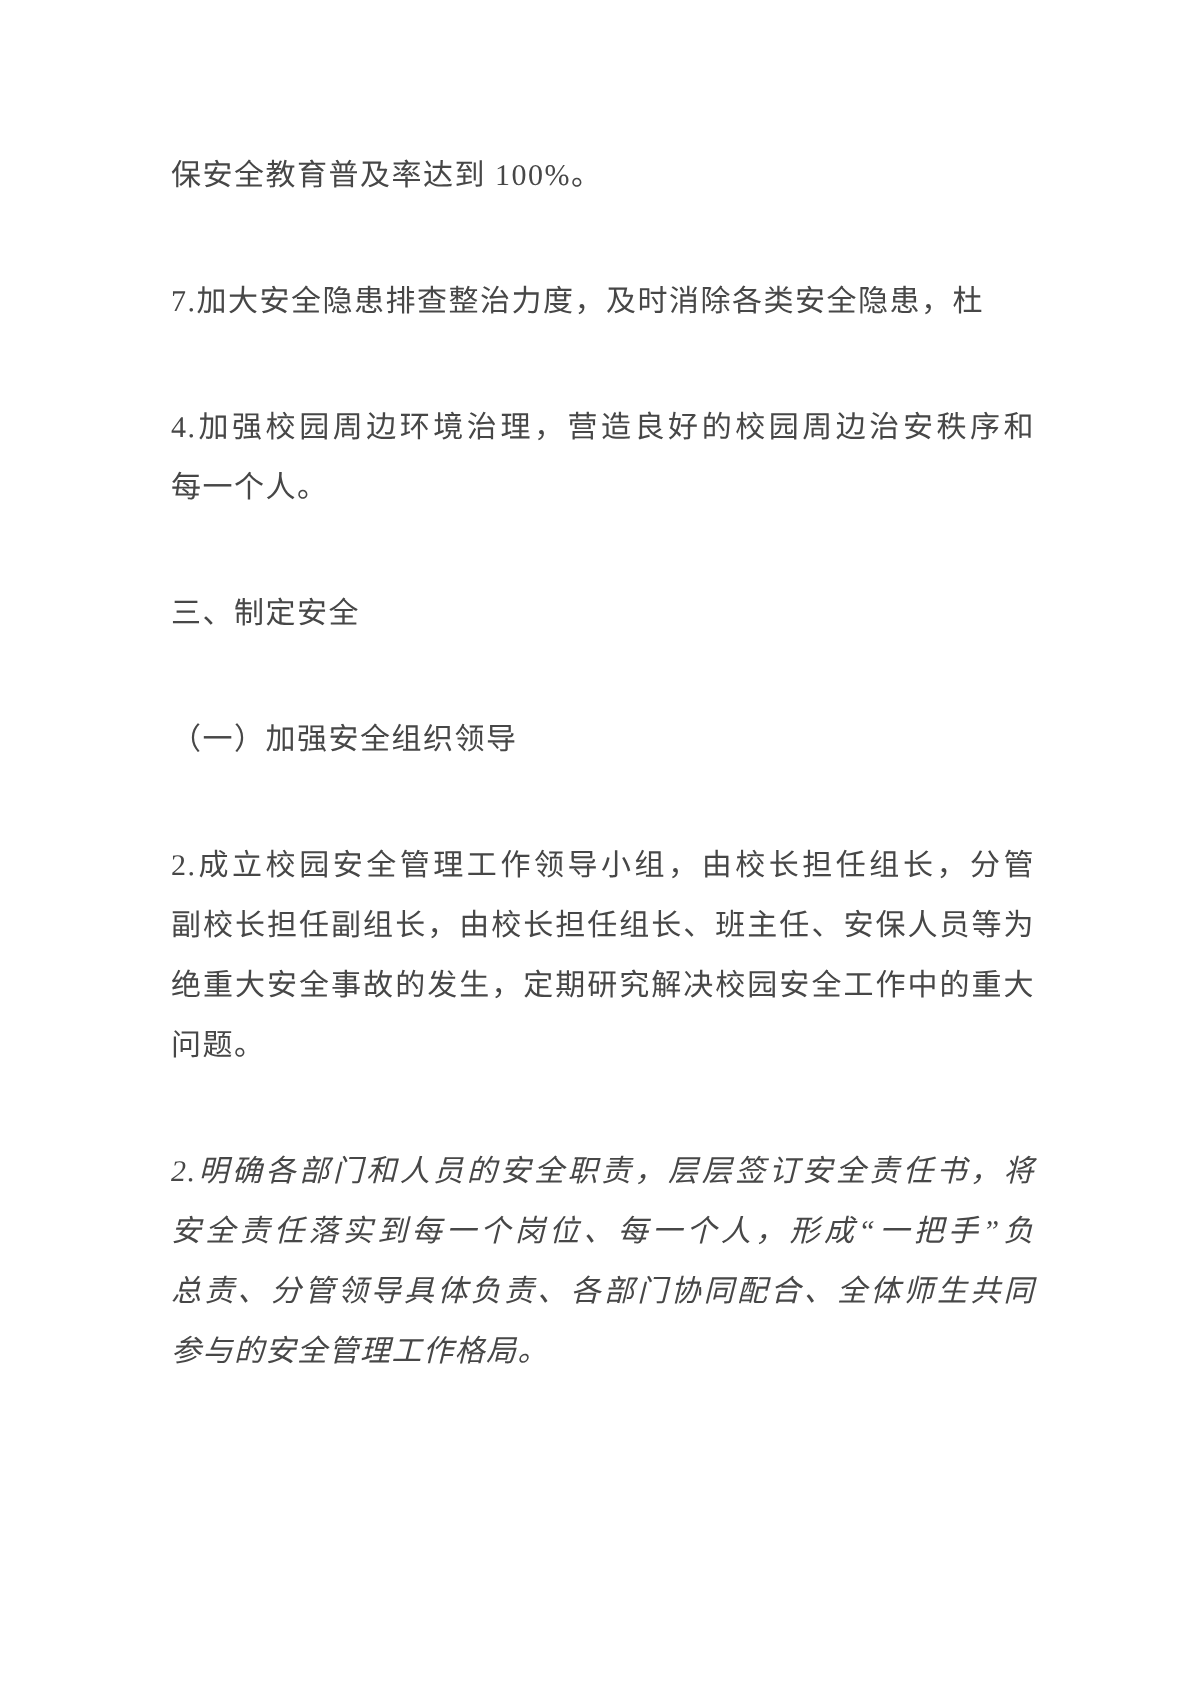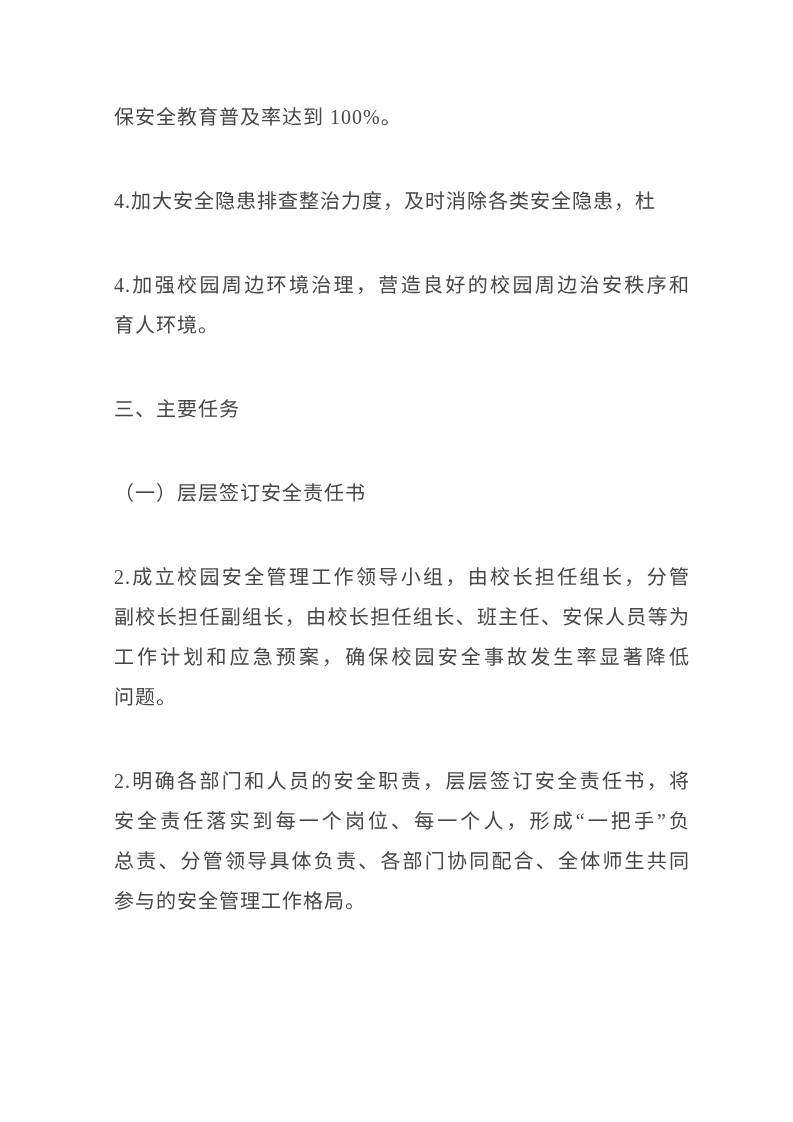--- a/index.html
+++ b/index.html
@@ -29,61 +29,61 @@
   }
   .para {
     margin: 0 0 44px 0;
     padding: 0;
     color: var(--text-color);
     font-size: 20px;
     line-height: 40px;
     letter-spacing: 1px;
     font-weight: 400;
   }
-  .para:last-child { margin-bottom: 0; }
+  .para:last-child { margin-bottom: 0; font-style: italic; }
   .line {
     text-align: justify;
     text-align-last: justify;
     white-space: nowrap;
   }
   .para .line:last-child {
     text-align-last: left;
   }
 </style>
 </head>
 <body>
 
 <div class="page">
   <div class="content">
 
     <p class="para">
       <span class="line">保安全教育普及率达到 100%。</span>
     </p>
 
     <p class="para">
-      <span class="line" style="display:block">4.加大安全隐患排查整治力度，及时消除各类安全隐患，杜</span>
+      <span class="line" style="display:block">7.加大安全隐患排查整治力度，及时消除各类安全隐患，杜</span>
     </p>
 
     <p class="para">
       <span class="line" style="display:block">4.加强校园周边环境治理，营造良好的校园周边治安秩序和</span>
-      <span class="line" style="display:block">育人环境。</span>
+      <span class="line" style="display:block">每一个人。</span>
     </p>
 
     <p class="para">
-      <span class="line">三、主要任务</span>
+      <span class="line">三、制定安全</span>
     </p>
 
     <p class="para">
-      <span class="line">（一）层层签订安全责任书</span>
+      <span class="line">（一）加强安全组织领导</span>
     </p>
 
     <p class="para">
       <span class="line" style="display:block">2.成立校园安全管理工作领导小组，由校长担任组长，分管</span>
       <span class="line" style="display:block">副校长担任副组长，由校长担任组长、班主任、安保人员等为</span>
-      <span class="line" style="display:block">工作计划和应急预案，确保校园安全事故发生率显著降低</span>
+      <span class="line" style="display:block">绝重大安全事故的发生，定期研究解决校园安全工作中的重大</span>
       <span class="line" style="display:block">问题。</span>
     </p>
 
     <p class="para">
       <span class="line" style="display:block">2.明确各部门和人员的安全职责，层层签订安全责任书，将</span>
       <span class="line" style="display:block">安全责任落实到每一个岗位、每一个人，形成“一把手”负</span>
       <span class="line" style="display:block">总责、分管领导具体负责、各部门协同配合、全体师生共同</span>
       <span class="line" style="display:block">参与的安全管理工作格局。</span>
     </p>
 

